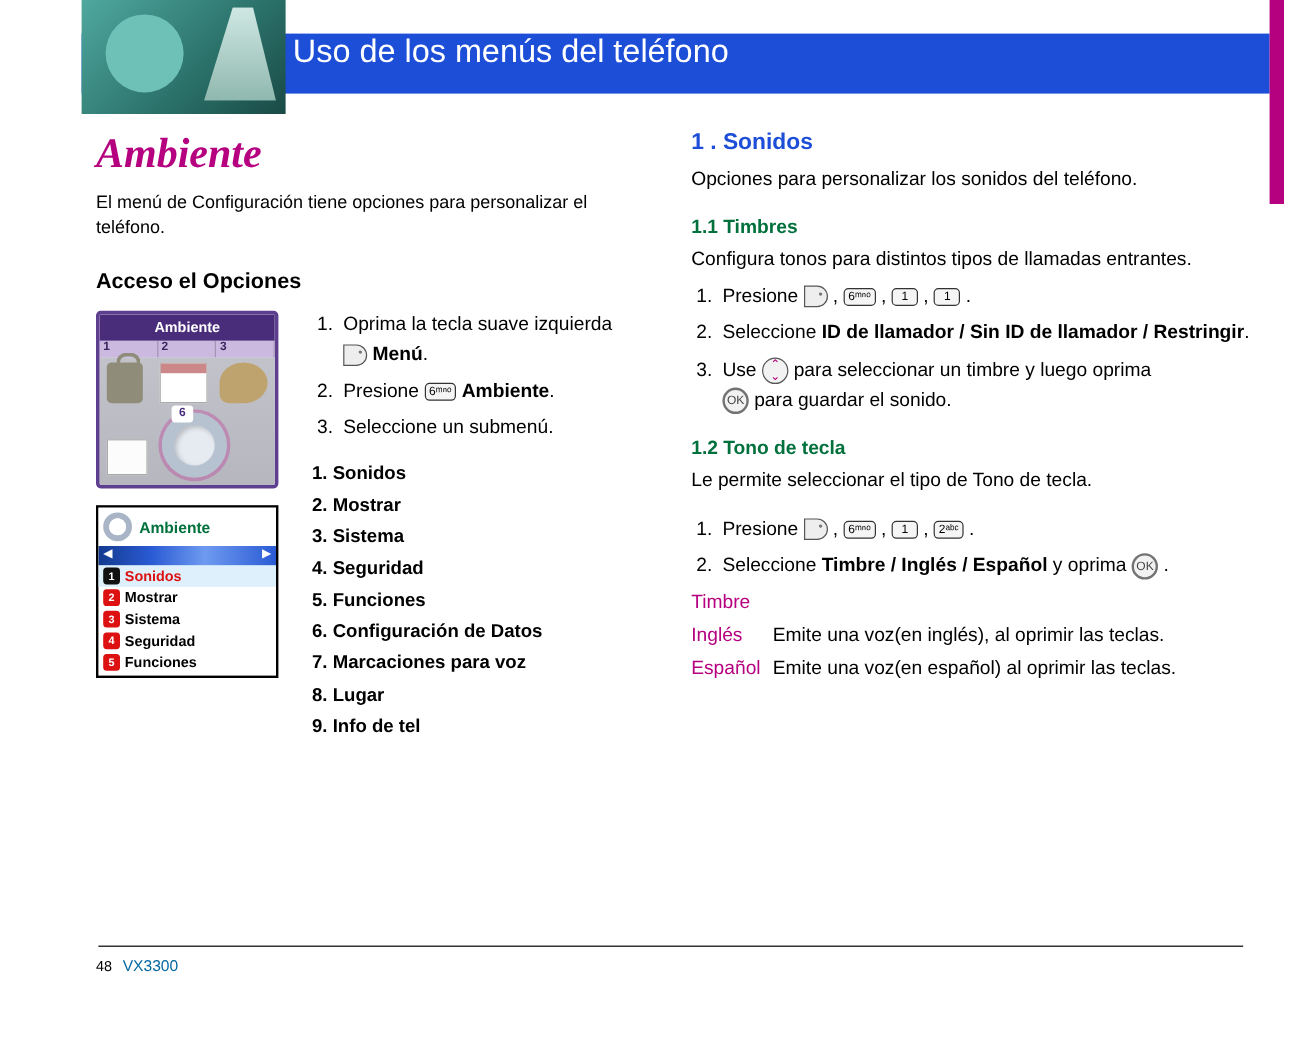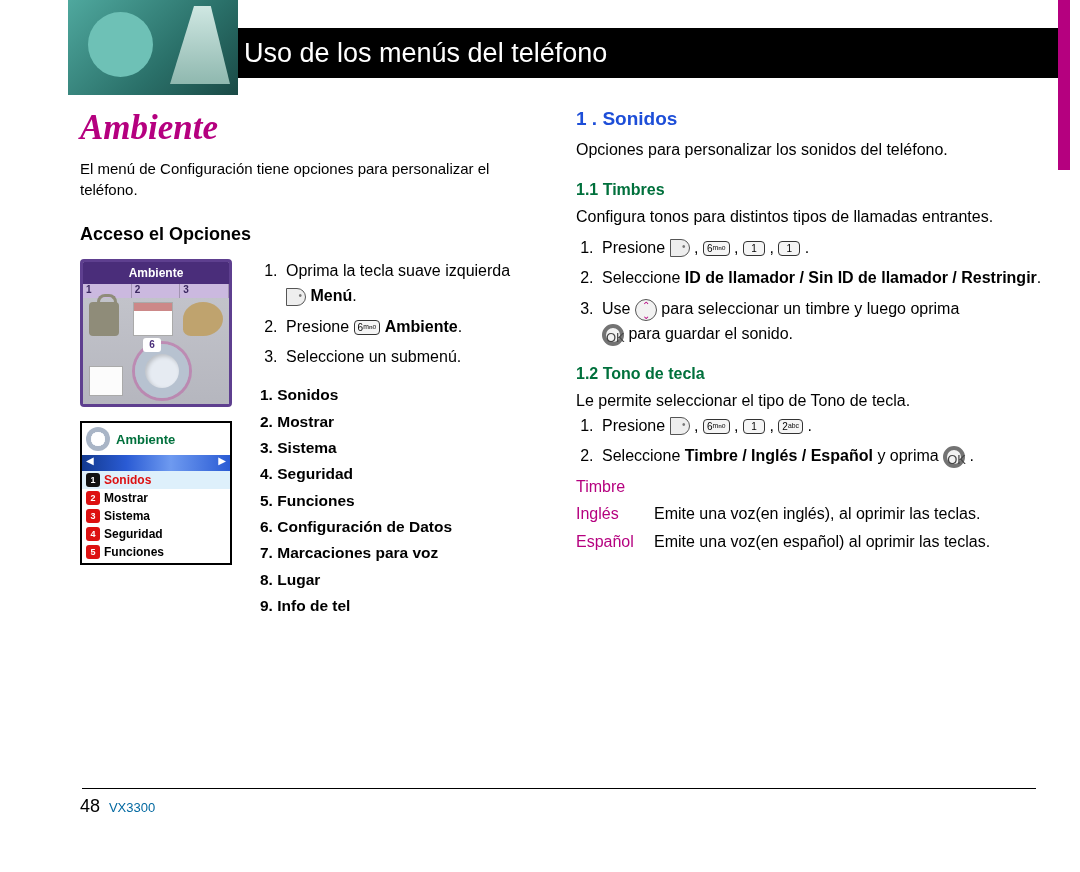--- a/index.html
+++ b/index.html
@@ -8,23 +8,23 @@
     height: 872px;
     font-family: Arial, Helvetica, sans-serif;
     color: #000;
     background: #fff;
     position: relative;
   }
   .top-banner {
     position: absolute;
     top: 28px; left: 68px;
     width: 990px; height: 50px;
-    background: #000000;
+    background: #1d4ed8;
     display: flex;
-    align-items: center;
+    align-items: flex-start;
   }
   .banner-title {
     color: #fff;
     font-size: 27px;
     font-weight: 500;
     margin-left: 176px;
   }
   .header-img {
     position: absolute;
     top: 0; left: 68px;
@@ -128,45 +128,45 @@
     border-radius:50%;
     vertical-align:middle;
     background:#f2f2f2;
     position:relative;
   }
   .navkey::before{content:"⌃";position:absolute;left:6px;top:-2px;font-size:10px;color:#b5007f;}
   .navkey::after{content:"⌄";position:absolute;left:6px;bottom:-4px;font-size:10px;color:#b5007f;}
   .okkey {
     display:inline-block;
     width:22px;height:22px;
-    border:4px solid #737373;
+    border:2px solid #737373;
     border-radius:50%;
     vertical-align:middle;
     background:#f2f2f2;
-    font-size:13px;
+    font-size:10px;
     text-align:center;
     line-height:20px;
     color:#444;
   }
   .submenu-list { margin-top:12px; font-weight:700; font-size:15.5px; line-height:1.7;}
   .defs { margin-top:6px; }
-  .defs-row { display:flex; gap:10px; margin-bottom:4px; font-size:16px; line-height:1.45;}
+  .defs-row { display:flex; margin-bottom:4px; font-size:16px; line-height:1.45;}
   .defs-row .term { color:#b5007f; width:68px; flex-shrink:0; }
   .footer-line {
     position:absolute;
     top:788px; left:82px;
     width:954px;
     border-top:1px solid #000;
   }
   .footer-text {
     position:absolute;
     top:796px; left:80px;
     font-size:16px;
   }
-  .footer-text .pageno { font-size:18px;text-align:right; }
+  .footer-text .pageno { font-size:12px;text-align:right; }
 
   
   .phone1 {
     width:152px; height:148px;
     border:3px solid #5e3f8f;
     border-radius:4px;
     background:#e8dfef;
     overflow:hidden;
     position:relative;
     font-family:sans-serif;
@@ -334,21 +334,21 @@
           <span>Use </span>
           <span class="navkey"></span>
           <span> para seleccionar un timbre y luego oprima </span><br>
           <span class="okkey">OK</span>
           <span> para guardar el sonido.</span>
         </li>
       </ol>
 
       <div class="sub-green-sm">1.2 Tono de tecla</div>
       <p class="body">Le permite seleccionar el tipo de Tono de tecla.</p>
-      <ol style="margin-top:0;">
+      <ol style="margin-top:16px;">
         <li class="body">
           <span>Presione </span>
           <span class="softkey"></span> ,
           <span class="key">6ᵐⁿᵒ</span> ,
           <span class="key">1</span> ,
           <span class="key">2ᵃᵇᶜ</span> .
         </li>
         <li class="body">
           <span>Seleccione </span>
           <span class="bold">Timbre / Inglés / Español</span>

